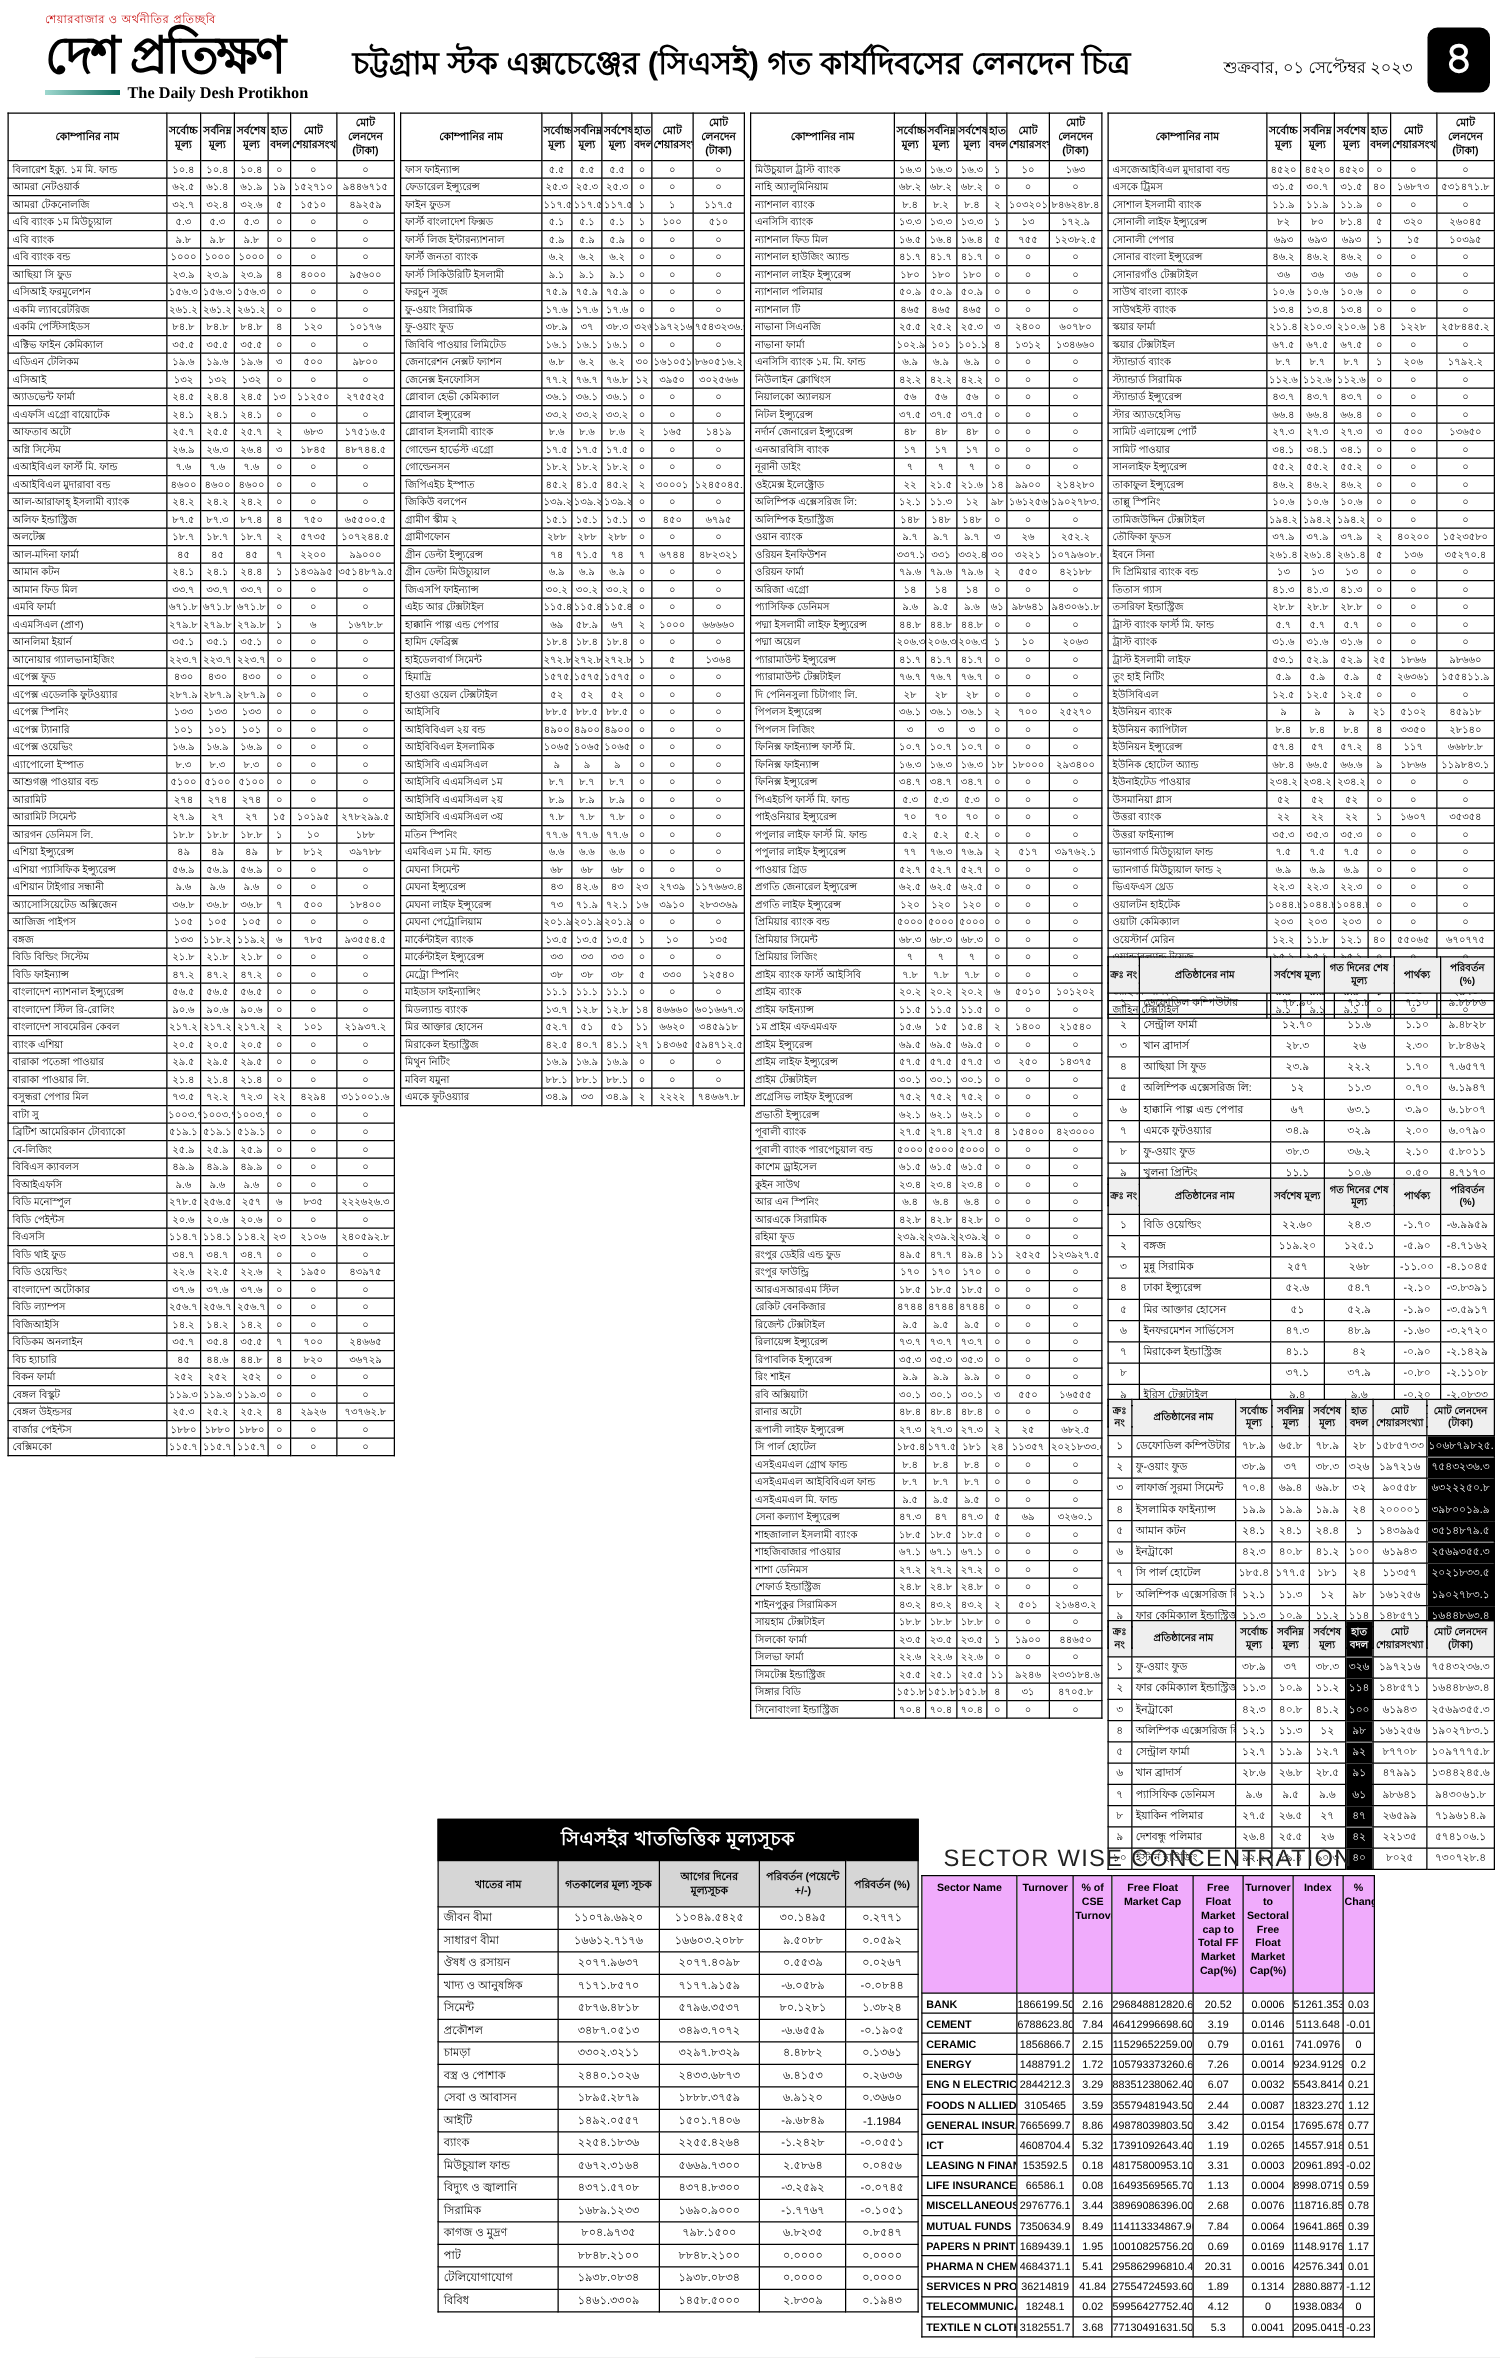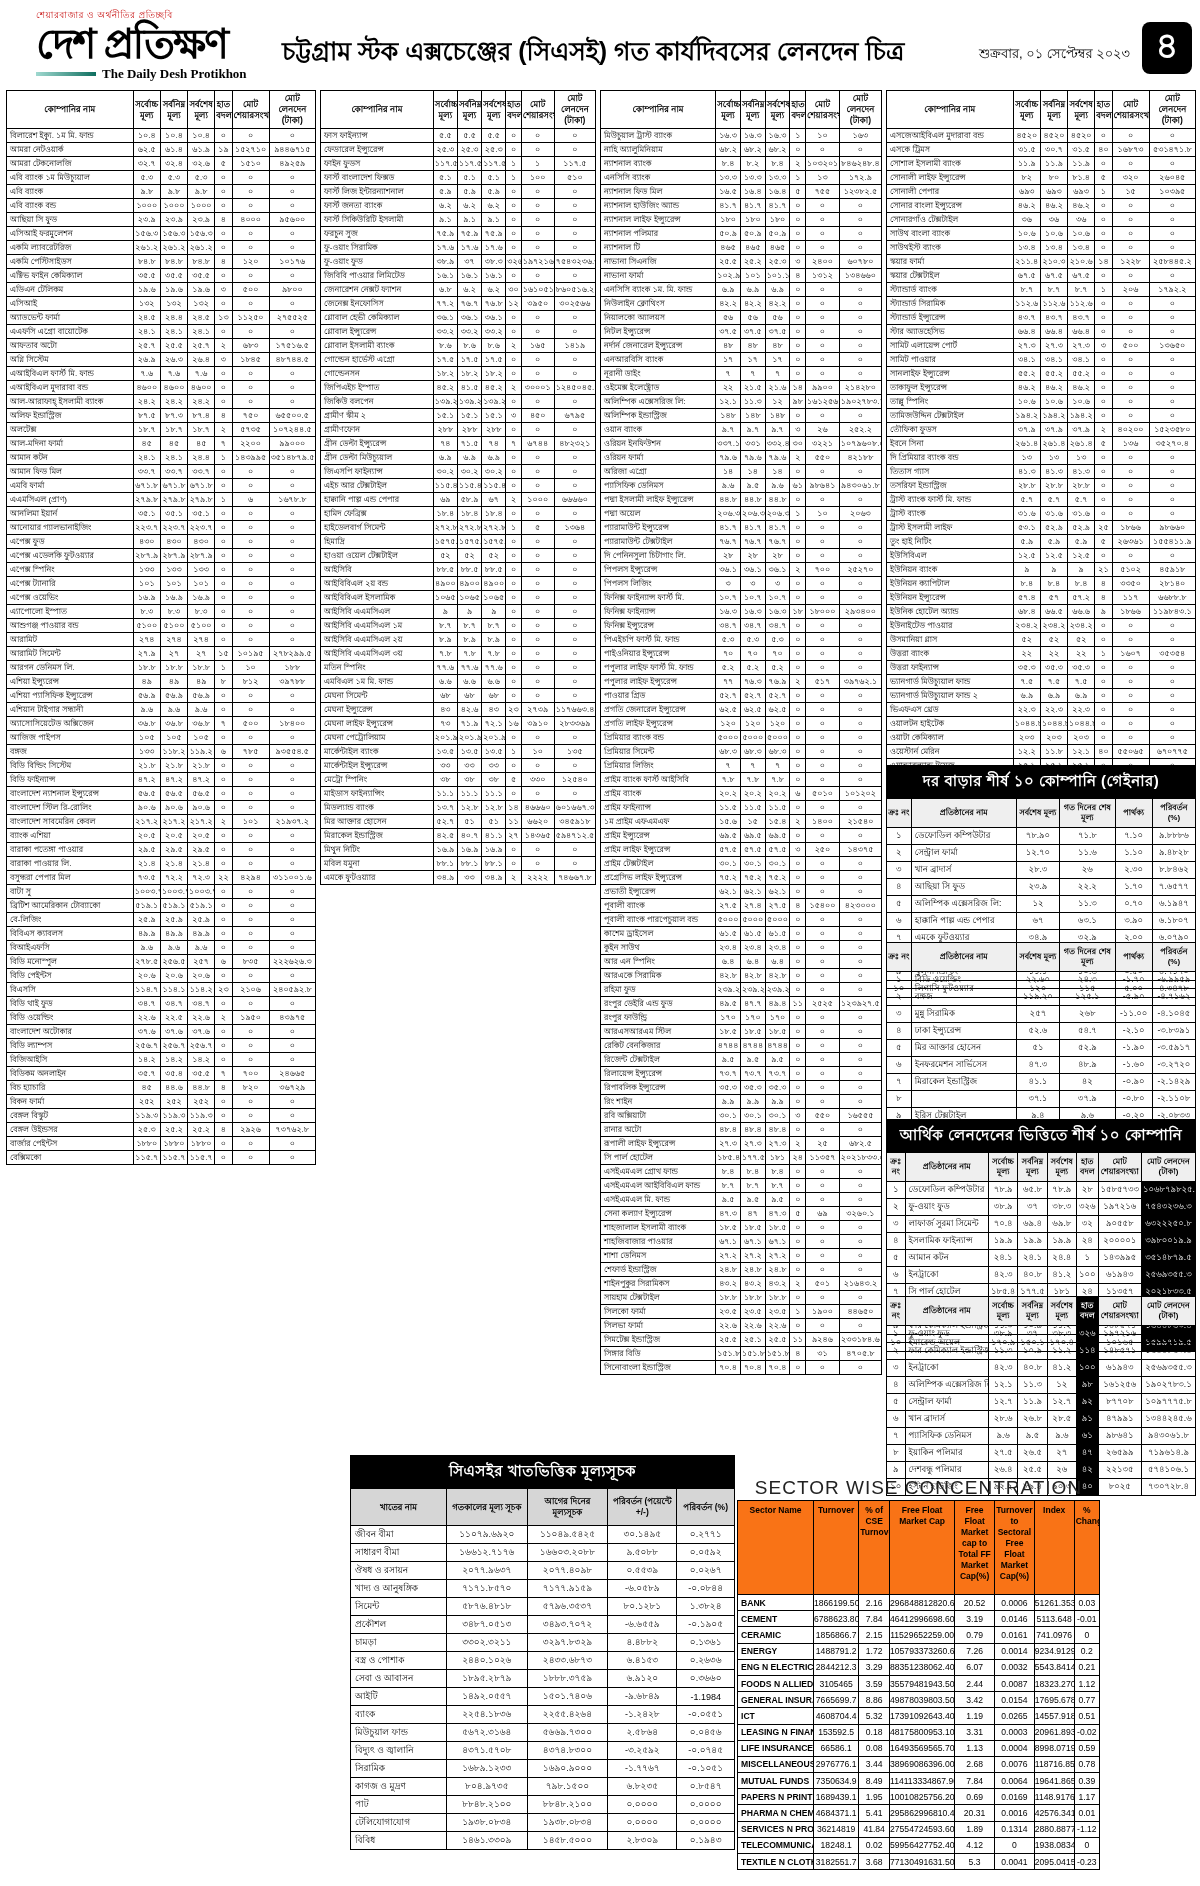--- a/index.html
+++ b/index.html
@@ -32,21 +32,21 @@
   .special td{font-size:8.5px;padding:1px;height:10.5px;white-space:nowrap;}
   .special td.name{text-align:left;padding-left:3px;}
   td.blk, th.blk{background:#000;color:#fff;}
   
   .idx th{font-size:8.5px;font-weight:bold;height:34px;line-height:11px;background:#d6d6d6;padding:1px;}
   .idx td{font-size:9px;height:15px;padding:1px;white-space:nowrap;}
   .idx td.name{text-align:left;padding-left:4px;}
   
   #sector-title{position:absolute;left:737px;top:1477px;width:363px;text-align:center;
                 font-size:19px;letter-spacing:1px;color:#222;}
-  .sector th{font-size:8.5px;font-weight:bold;background:#f97316;height:88px;line-height:11px;padding:1px;vertical-align:top;padding-top:4px;}
+  .sector th{font-size:8.5px;font-weight:bold;background:#f0abfc;height:88px;line-height:11px;padding:1px;vertical-align:top;padding-top:4px;}
   .sector td{font-size:8.6px;height:13.2px;padding:1px 0;white-space:nowrap;}
   .sector td.name{text-align:left;padding-left:3px;font-weight:bold;}
 </style>
 </head>
 <body>
 
 <div id="page">
 
   <div id="masthead">
     <div id="logo-block">
@@ -2555,21 +2555,20 @@
             <td>৯.১</td>
             <td>০</td>
             <td>০</td>
             <td>০</td>
           </tr>
         </tbody>
       </table>
     </section>
 
   <section style="left:886px;top:765px;width:310px">
-      <div class="titlebar">দর বাড়ার শীর্ষ ১০ কোম্পানি (গেইনার)</div>
       <table class="special">
         <colgroup>
           <col style="width: 8%;">
           <col style="width: 34%;">
           <col style="width: 14%;">
           <col style="width: 18%;">
           <col style="width: 12%;">
           <col style="width: 14%;">
         </colgroup>
         <thead>
@@ -2764,21 +2763,20 @@
             <td class="name">আরামিট সিমেন্ট</td>
             <td>২৭</td>
             <td>২৭.৫</td>
             <td>-০.৫০</td>
             <td>-১.৮১৮২</td>
           </tr>
         </tbody>
       </table>
     </section>
   <section style="left:886px;top:1119px;width:310px">
-      <div class="titlebar">আর্থিক লেনদেনের ভিত্তিতে শীর্ষ ১০ কোম্পানি</div>
       <table class="special">
         <colgroup>
           <col style="width: 6%;">
           <col style="width: 27%;">
           <col style="width: 9.5%;">
           <col style="width: 9.5%;">
           <col style="width: 9.5%;">
           <col style="width: 7%;">
           <col style="width: 14%;">
           <col style="width: 17.5%;">

